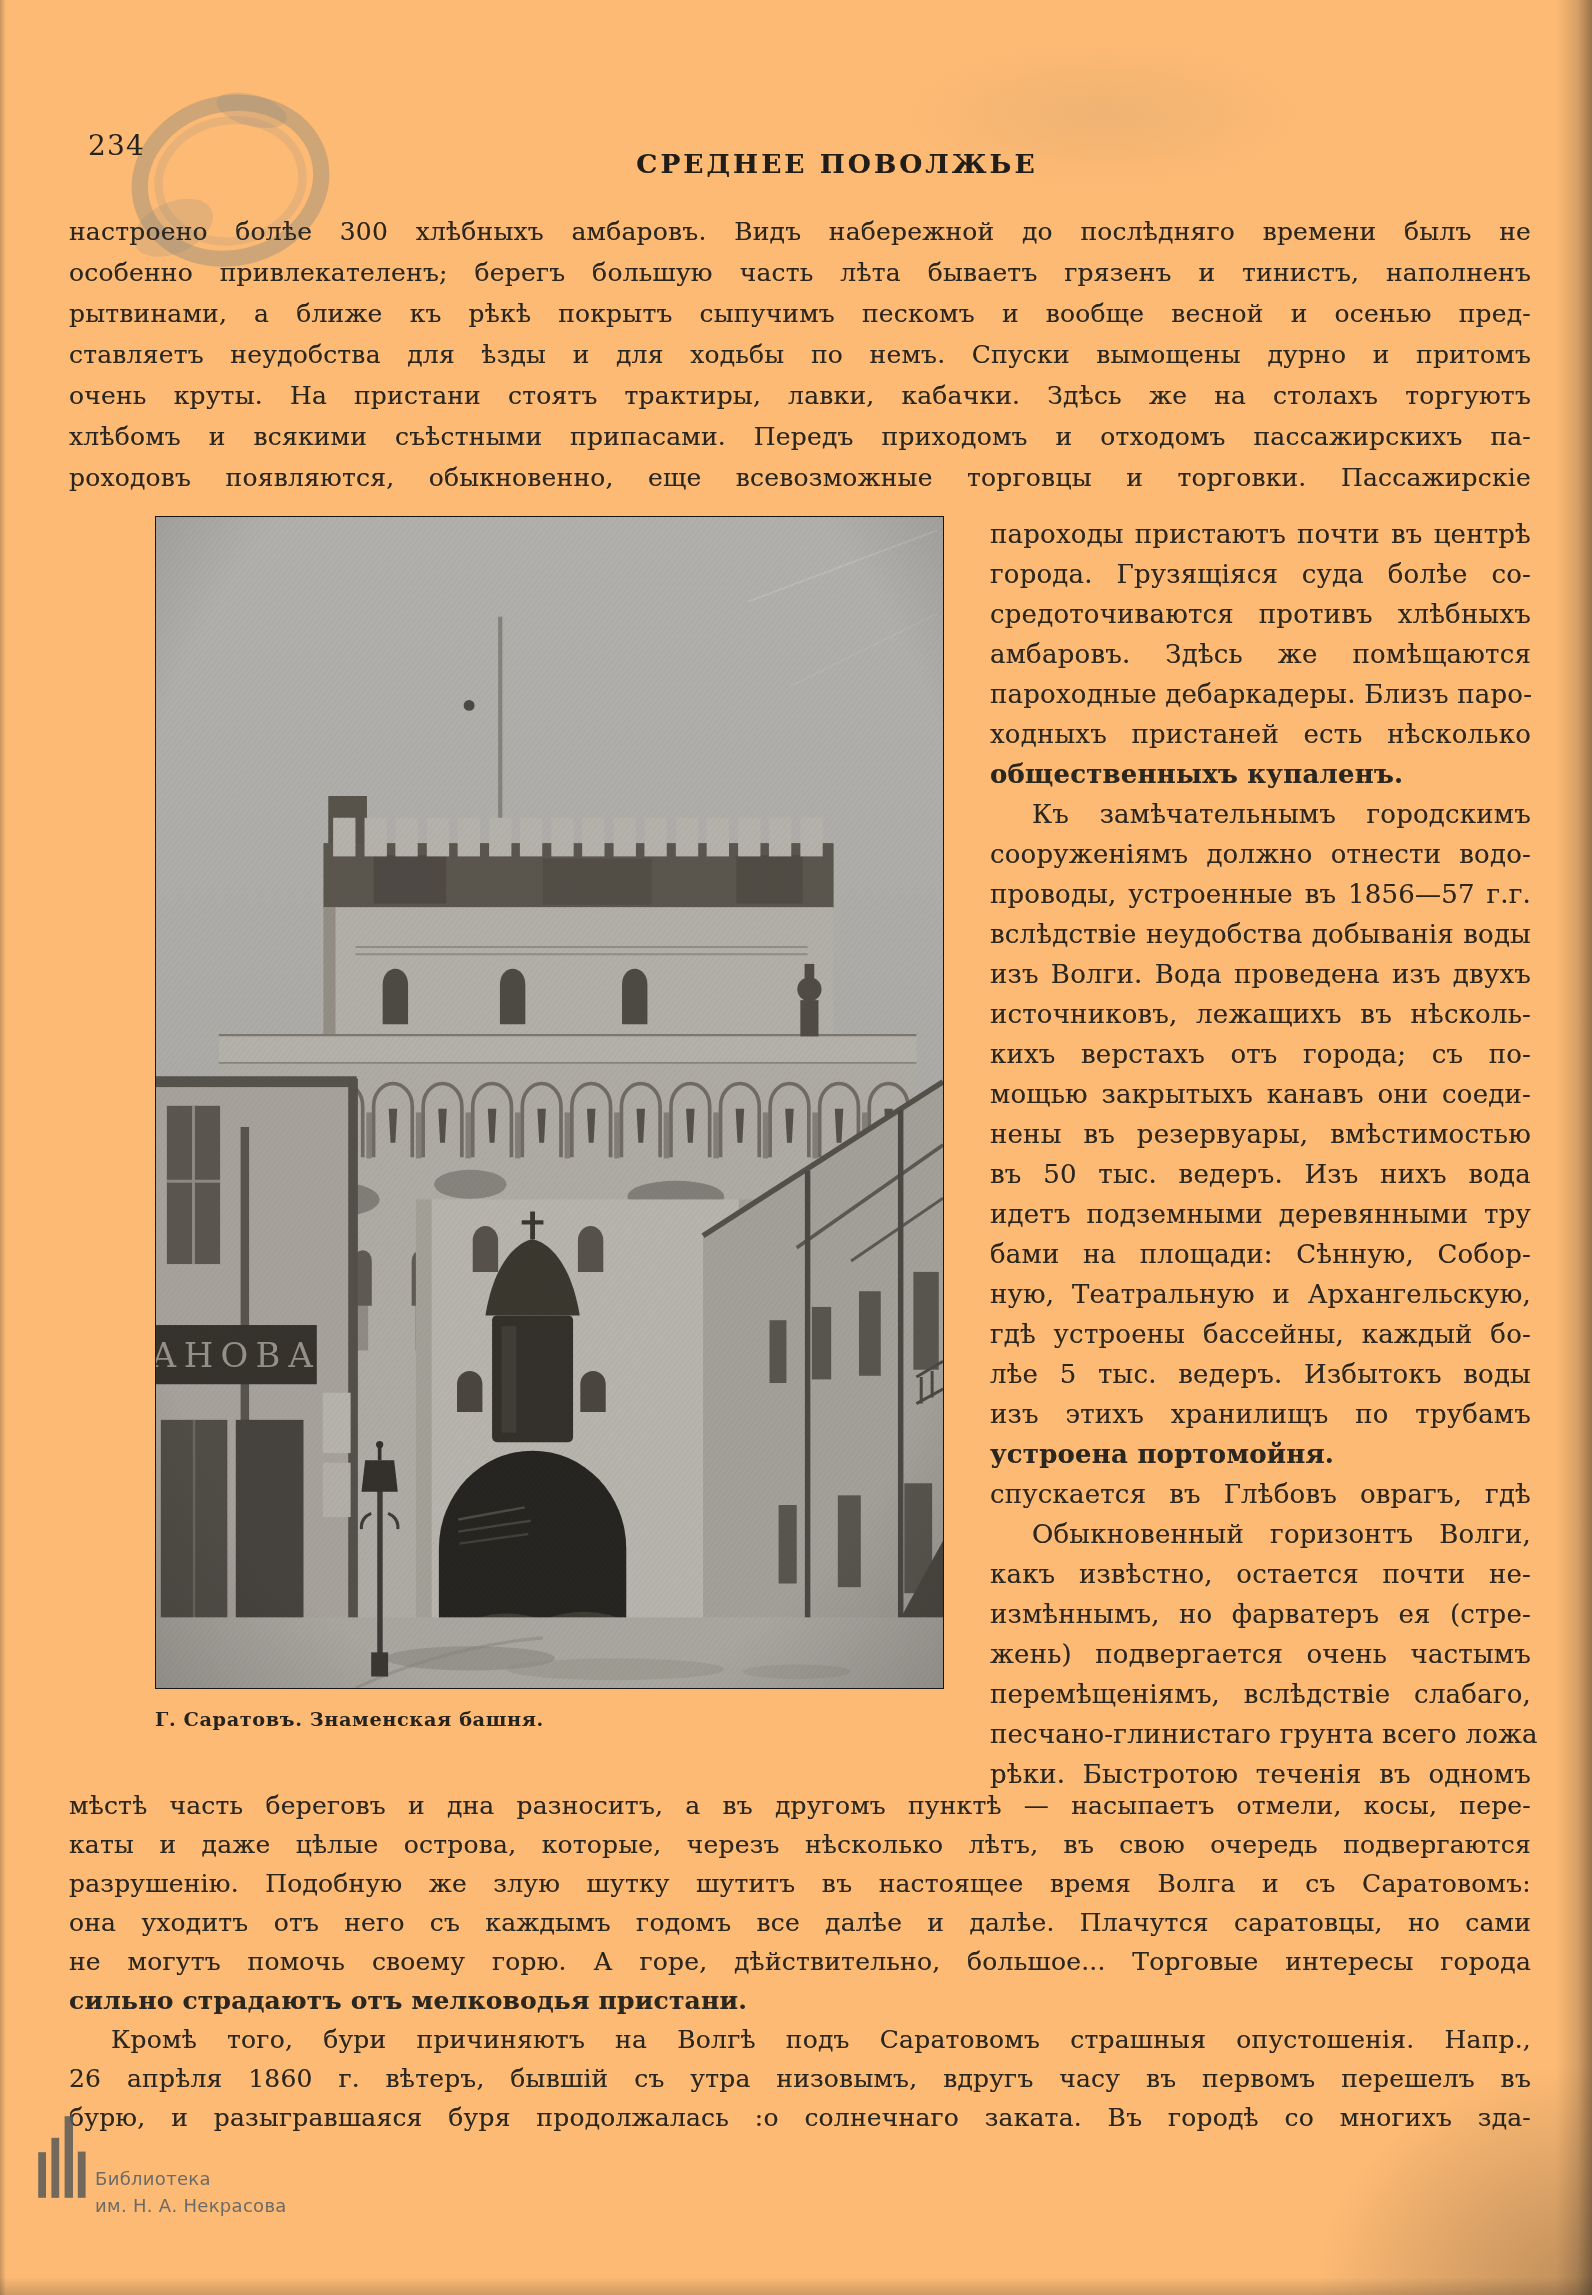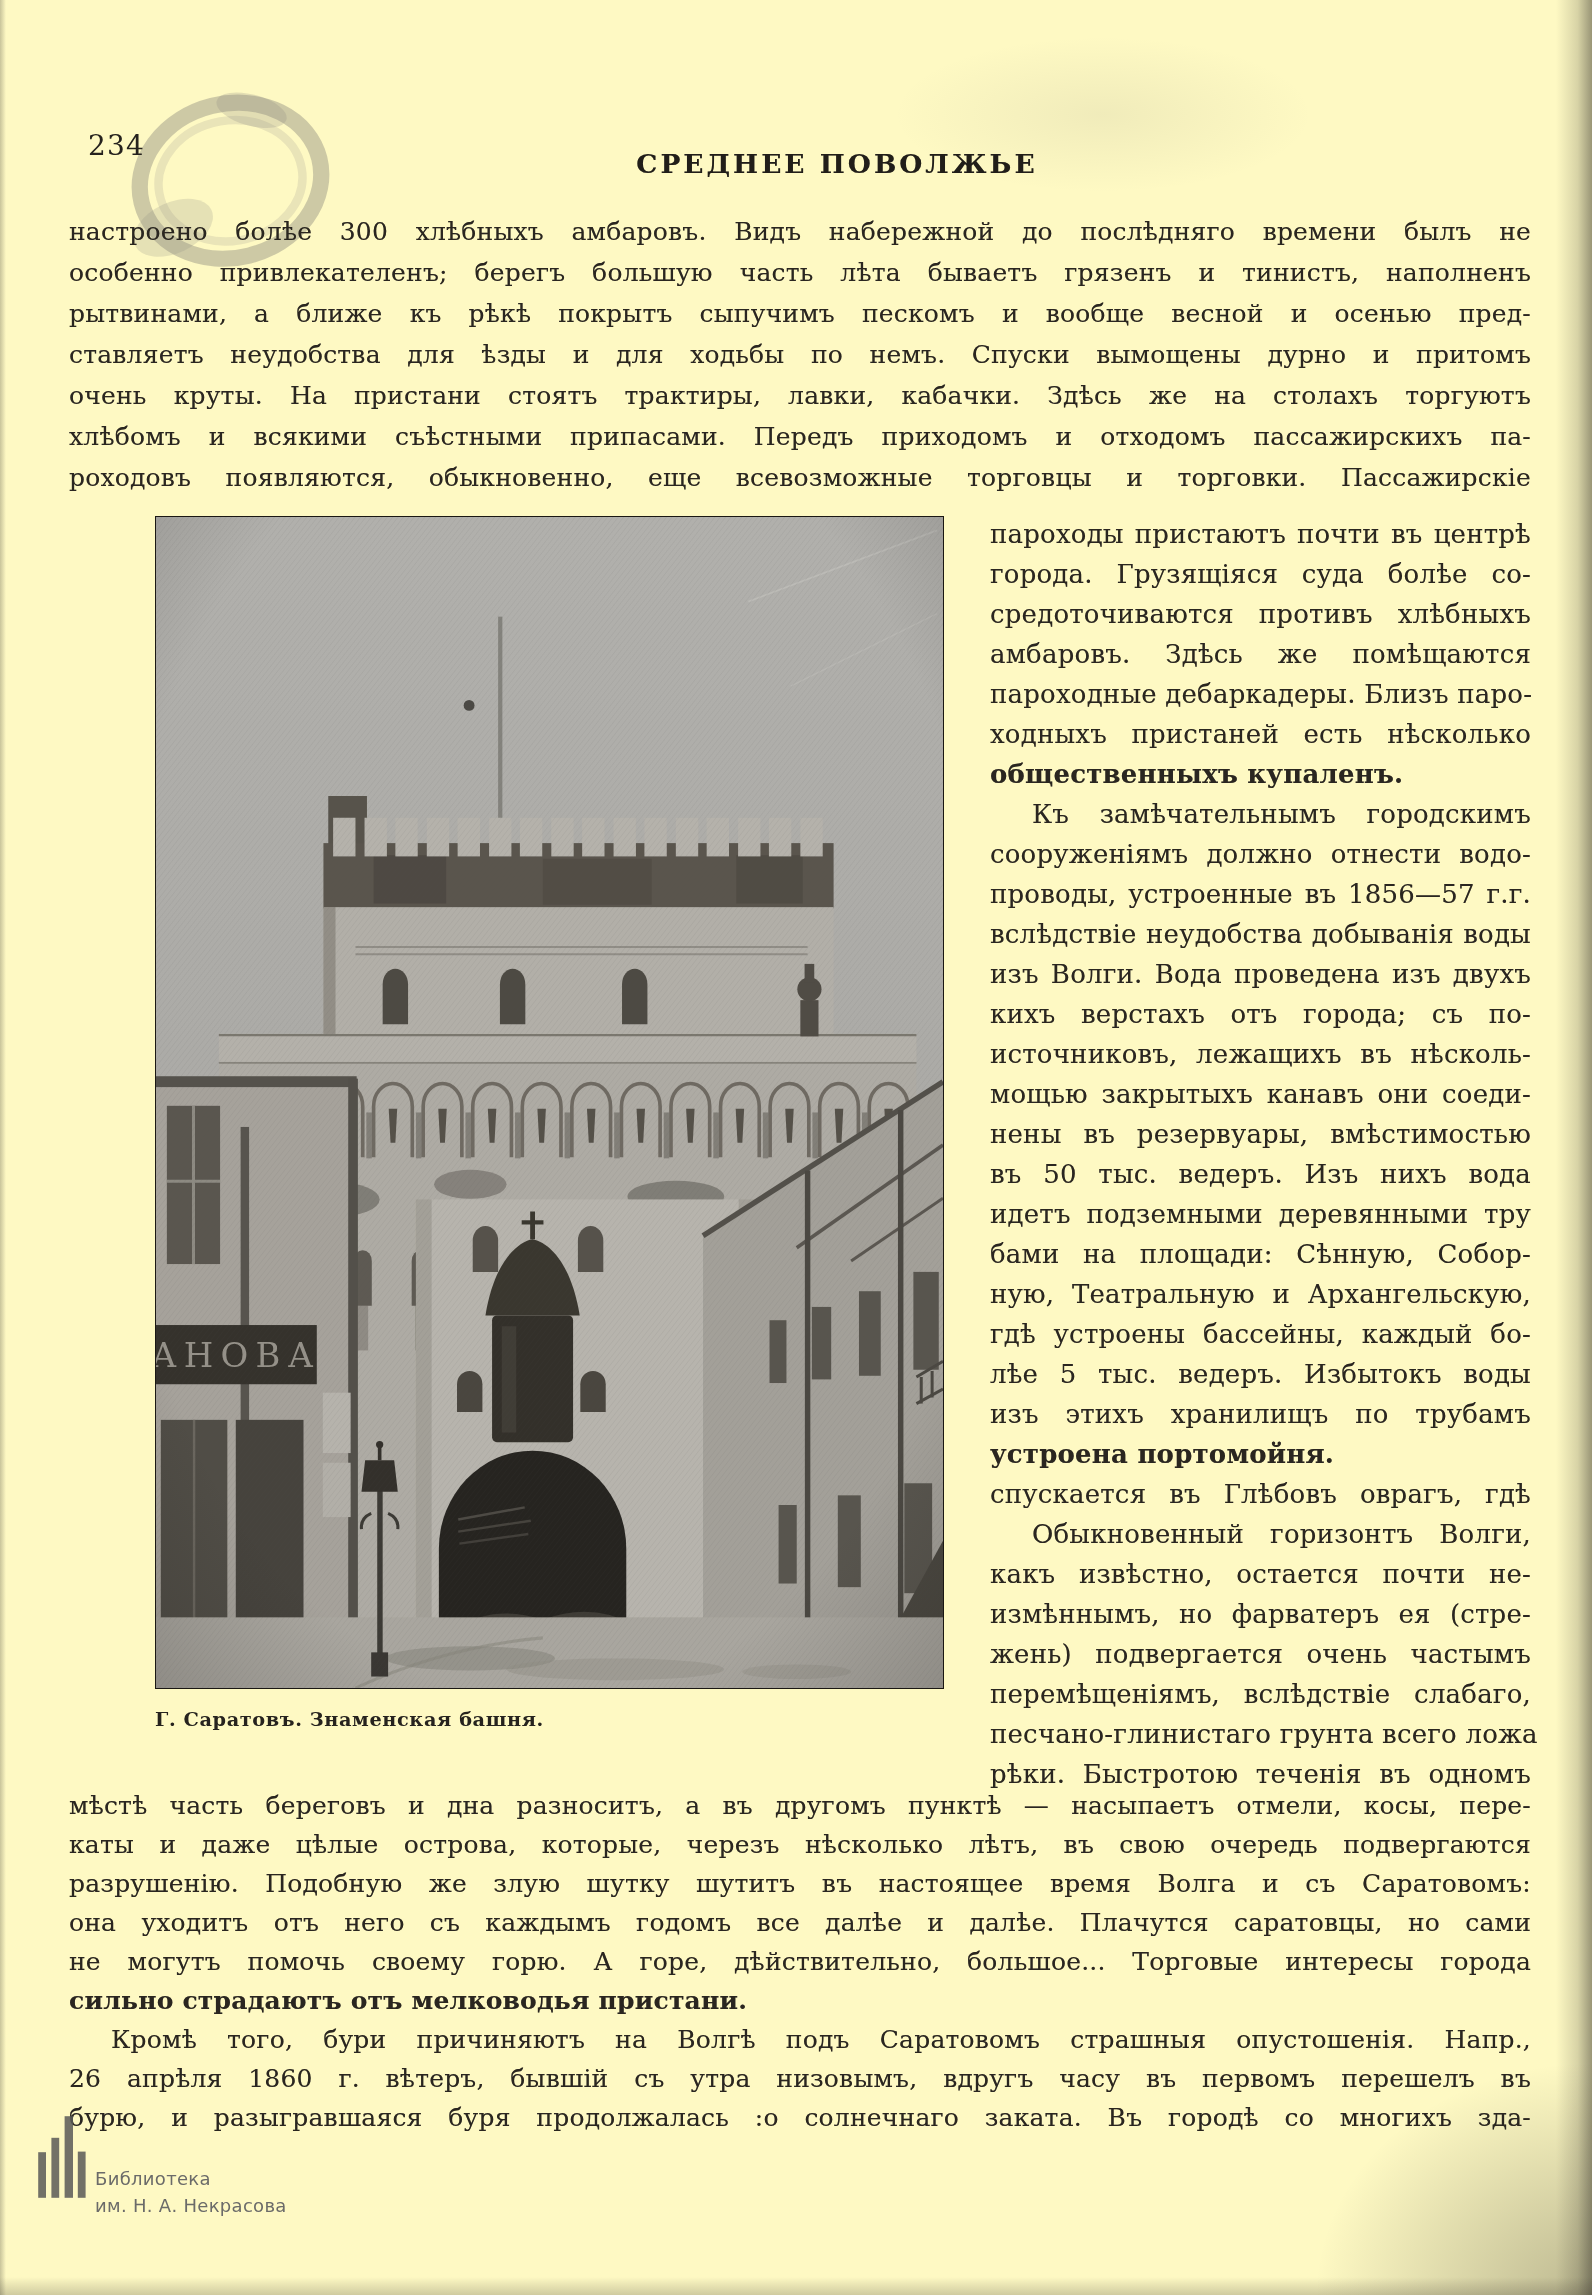--- a/index.html
+++ b/index.html
@@ -1,18 +1,18 @@
 <!DOCTYPE html>
 <html style="font-size:9.6px"><head>
 <meta charset="utf-8">
 <style>
   html,body{margin:0;padding:0;background:#6e6d69;}
   .page{
     position:relative;width:1592px;height:2295px;margin:0 auto;
-    background:#fef9c3;
+    background:#fdba74;
     overflow:hidden;
     font-family:"DejaVu Serif","Liberation Serif",serif;
     color:#2a2620;
   }
   
   .edge-right{position:absolute;top:0;right:0;width:36px;height:100%;
     background:linear-gradient(to right, rgba(40,38,34,0) 0%, rgba(40,38,34,0.18) 60%, rgba(30,28,25,0.45) 100%);}
   .edge-bottom{position:absolute;bottom:0;left:0;width:100%;height:18px;
     background:linear-gradient(to bottom, rgba(40,38,34,0) 0%, rgba(40,38,34,0.22) 100%);}
   .edge-left{position:absolute;top:0;left:0;width:6px;height:100%;
@@ -318,22 +318,22 @@
       <div class="line fill">средоточиваются противъ хлѣбныхъ</div>
       <div class="line fill">амбаровъ.  Здѣсь же помѣщаются</div>
       <div class="line fill">пароходные дебаркадеры. Близъ паро-</div>
       <div class="line fill">ходныхъ пристаней есть нѣсколько</div>
       <div class="line end">общественныхъ купаленъ.</div>
       <div class="line fill indent">Къ замѣчательнымъ городскимъ</div>
       <div class="line fill">сооруженіямъ должно отнести водо-</div>
       <div class="line fill">проводы, устроенные въ 1856—57 г.г.</div>
       <div class="line fill">вслѣдствіе неудобства добыванія воды</div>
       <div class="line fill">изъ Волги. Вода проведена изъ двухъ</div>
+      <div class="line fill">источниковъ, лежащихъ въ нѣсколь-</div>
       <div class="line fill">кихъ верстахъ отъ города; съ по-</div>
-      <div class="line fill">источниковъ, лежащихъ въ нѣсколь-</div>
       <div class="line fill">мощью закрытыхъ канавъ они соеди-</div>
       <div class="line fill">нены въ резервуары, вмѣстимостью</div>
       <div class="line fill">въ 50 тыс. ведеръ.  Изъ нихъ вода</div>
       <div class="line fill">идетъ подземными деревянными тру</div>
       <div class="line fill">бами на площади: Сѣнную, Собор-</div>
       <div class="line fill">ную, Театральную и Архангельскую,</div>
       <div class="line fill">гдѣ устроены бассейны, каждый бо-</div>
       <div class="line fill">лѣе 5 тыс. ведеръ.  Избытокъ воды</div>
       <div class="line fill">изъ этихъ хранилищъ по трубамъ</div>
       <div class="line end">устроена портомойня.</div>

